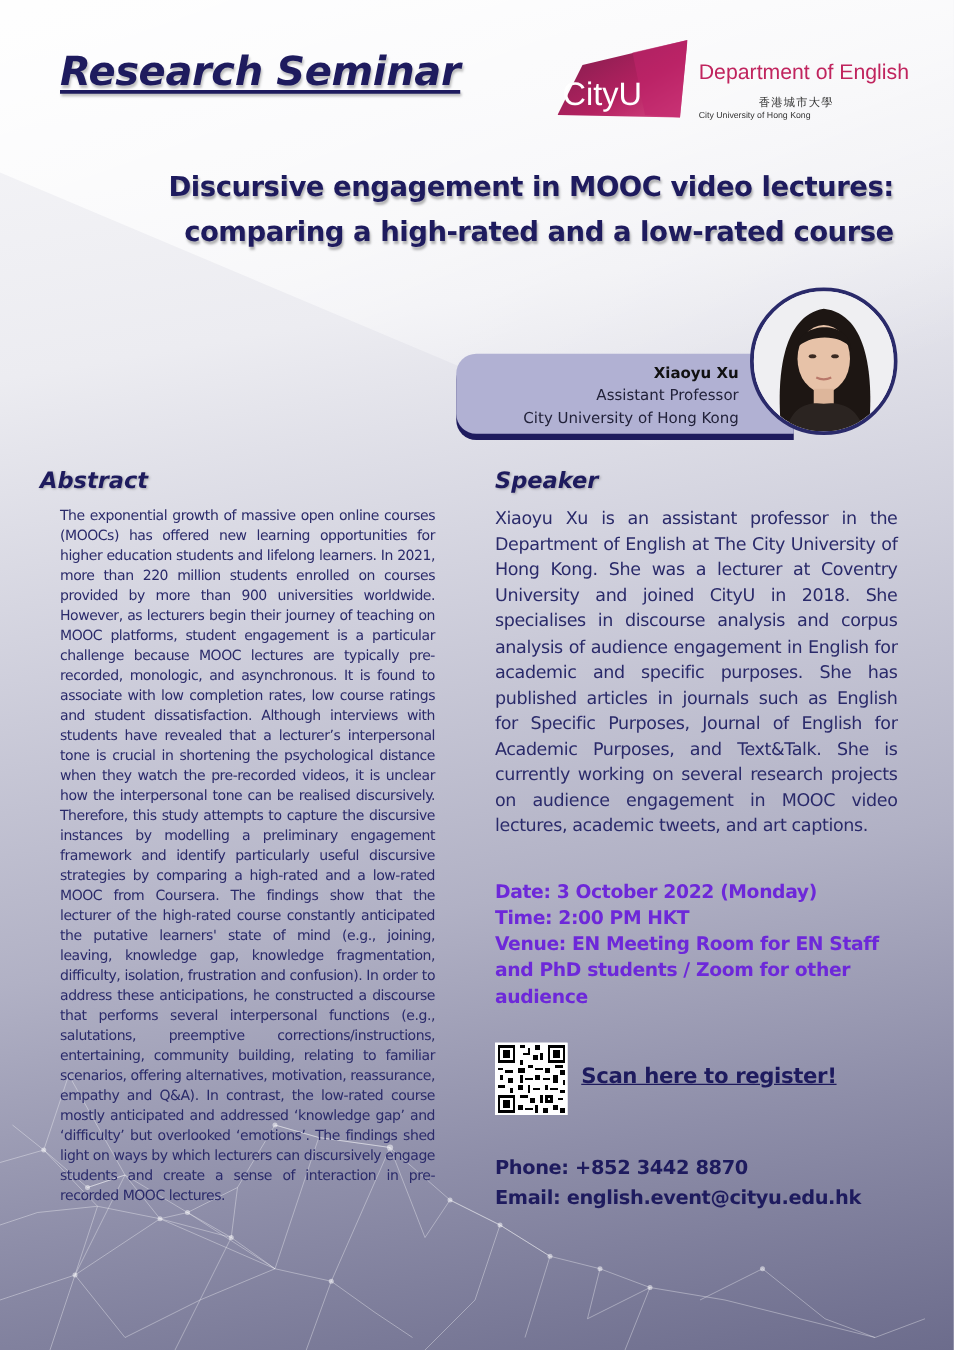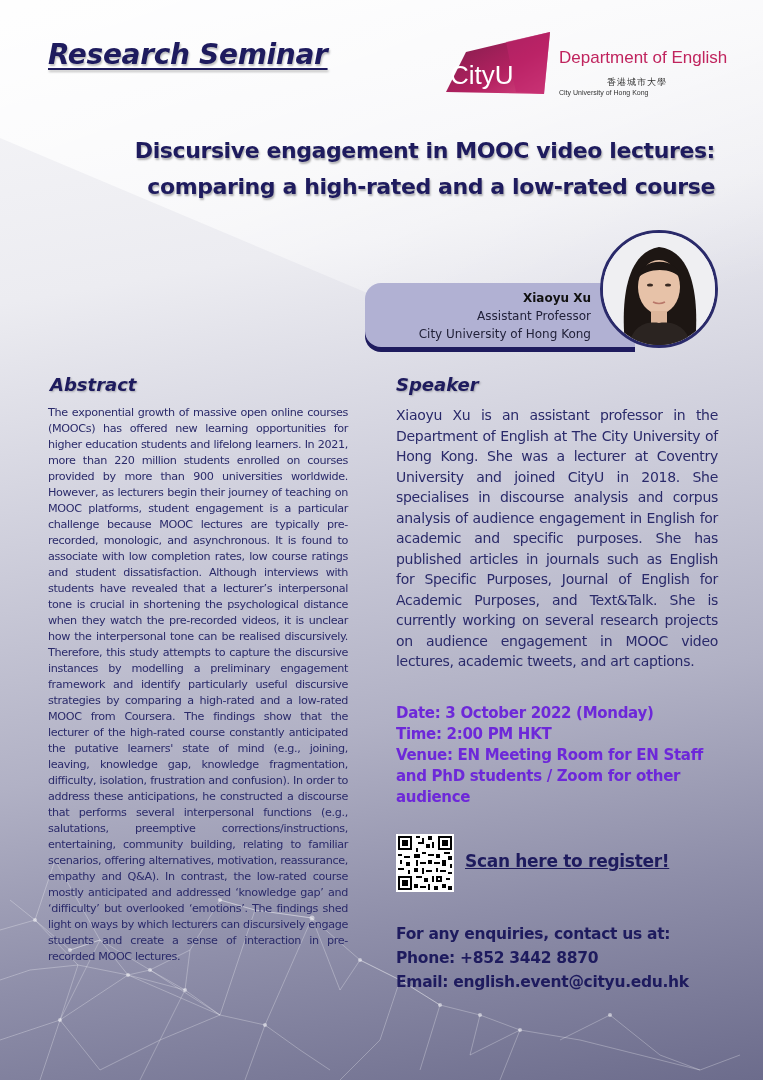--- a/index.html
+++ b/index.html
@@ -11,21 +11,21 @@
   .lightwedge {
     position: absolute; left: 0; top: 0; width: 763px; height: 460px;
     background: linear-gradient(160deg, rgba(255,255,255,0.9) 0%, rgba(255,255,255,0.6) 40%, rgba(255,255,255,0) 75%);
     clip-path: polygon(0 0, 100% 0, 100% 100%, 0 30%);
     pointer-events: none;
   }
   .network { position: absolute; left: 0; top: 840px; width: 763px; height: 240px; pointer-events: none; }
   .brand-title {
     position: absolute; left: 48px; top: 38px;
     font-family: "DejaVu Sans", sans-serif; font-weight: bold; font-style: italic;
-    font-size: 28px; color: #1e1b5e; text-decoration: underline; text-underline-offset: 4px;
+    font-size: 32px; color: #1e1b5e; text-decoration: underline; text-underline-offset: 4px;
     text-shadow: 1px 2px 2px rgba(0,0,0,0.25); letter-spacing: -0.3px;
   }
   .logo { position: absolute; left: 446px; top: 32px; width: 280px; height: 72px; }
   .logo-mark { position: absolute; left: 0; top: 0; width: 104px; height: 66px; }
   .logo-dept { position: absolute; left: 113px; top: 16px; font-family: "Liberation Sans", sans-serif; font-size: 17px; color: #c0245e; white-space: nowrap; }
   .logo-cn { position: absolute; left: 113px; top: 44px; font-size: 9px; color: #333; letter-spacing: 1px; margin-left: 48px; }
   .logo-en { position: absolute; left: 113px; top: 57px; font-family: "Liberation Sans", sans-serif; font-size: 7px; color: #333; white-space: nowrap; }
   .talk-title {
     position: absolute; right: 48px; top: 133px; width: 640px; text-align: right;
     font-family: "DejaVu Sans", sans-serif; font-weight: bold; font-size: 22px; line-height: 36px;
@@ -151,21 +151,21 @@
     <ellipse cx="56" cy="54" rx="21" ry="27" fill="#e7c2a8"></ellipse>
     <path d="M34,46 C36,24 76,22 78,46 C70,34 44,34 34,46 Z" fill="#1d1613"></path>
     <rect x="48" y="78" width="16" height="14" fill="#ddb69b"></rect>
     <path d="M26,112 C30,92 44,88 56,90 C68,88 84,92 88,112 Z" fill="#2b2421"></path>
     <ellipse cx="47" cy="52" rx="3" ry="1.6" fill="#3a2a22"></ellipse>
     <ellipse cx="65" cy="52" rx="3" ry="1.6" fill="#3a2a22"></ellipse>
     <path d="M50,69 Q56,72 62,69" stroke="#b9786a" stroke-width="1.6" fill="none"></path>
   </svg>
 </div>
 
-<div class="section-h" style="left:50px; top:374px;">Abstract</div>
+<div class="section-h" style="left:32px; top:374px;">Abstract</div>
 <div class="abstract-body">The exponential growth of massive open online courses (MOOCs) has offered new learning opportunities for higher education students and lifelong learners. In 2021, more than 220 million students enrolled on courses provided by more than 900 universities worldwide. However, as lecturers begin their journey of teaching on MOOC platforms, student engagement is a particular challenge because MOOC lectures are typically pre-recorded, monologic, and asynchronous. It is found to associate with low completion rates, low course ratings and student dissatisfaction. Although interviews with students have revealed that a lecturer’s interpersonal tone is crucial in shortening the psychological distance when they watch the pre-recorded videos, it is unclear how the interpersonal tone can be realised discursively. Therefore, this study attempts to capture the discursive instances by modelling a preliminary engagement framework and identify particularly useful discursive strategies by comparing a high-rated and a low-rated MOOC from Coursera. The findings show that the lecturer of the high-rated course constantly anticipated the putative learners' state of mind (e.g., joining, leaving, knowledge gap, knowledge fragmentation, difficulty, isolation, frustration and confusion). In order to address these anticipations, he constructed a discourse that performs several interpersonal functions (e.g., salutations, preemptive corrections/instructions, entertaining, community building, relating to familiar scenarios, offering alternatives, motivation, reassurance, empathy and Q&amp;A). In contrast, the low-rated course mostly anticipated and addressed ‘knowledge gap’ and ‘difficulty’ but overlooked ‘emotions’. The findings shed light on ways by which lecturers can discursively engage students and create a sense of interaction in pre-recorded MOOC lectures.</div>
 
 <div class="section-h" style="left:396px; top:374px;">Speaker</div>
 <div class="speaker-body">Xiaoyu Xu is an assistant professor in the Department of English at The City University of Hong Kong. She was a lecturer at Coventry University and joined CityU in 2018. She specialises in discourse analysis and corpus analysis of audience engagement in English for academic and specific purposes. She has published articles in journals such as English for Specific Purposes, Journal of English for Academic Purposes, and Text&amp;Talk. She is currently working on several research projects on audience engagement in MOOC video lectures, academic tweets, and art captions.</div>
 
 <div class="details">
   <div>Date: 3 October 2022 (Monday)</div>
   <div>Time: 2:00 PM HKT</div>
   <div>Venue: EN Meeting Room for EN Staff</div>
   <div>and PhD students / Zoom for other</div>
@@ -227,16 +227,15 @@
         <rect x="16" y="25" width="1" height="3"></rect>
         <rect x="19" y="26" width="2" height="2"></rect>
         <rect x="23" y="25" width="2" height="2"></rect>
         <rect x="26" y="26" width="2" height="2"></rect>
     </g>
   </svg>
 </div>
 <a class="register-link">Scan here to register!</a>
 
 <div class="contact">
-  <div>For any enquiries, contact us at:</div>
   <div>Phone: +852 3442 8870</div>
   <div>Email: english.event@cityu.edu.hk</div>
 </div>
 
 </body></html>

